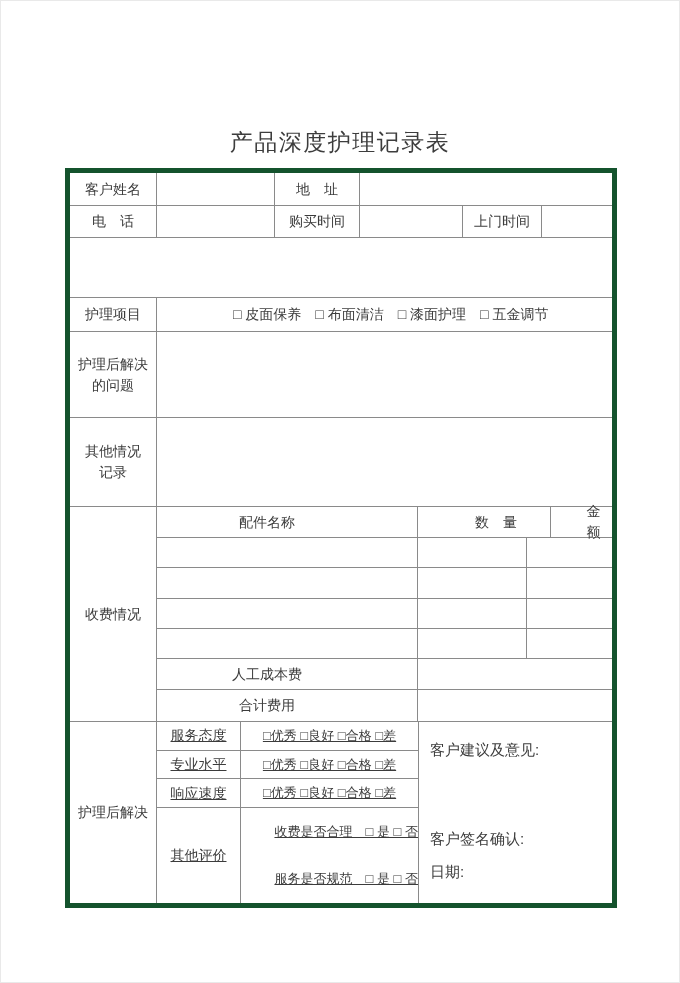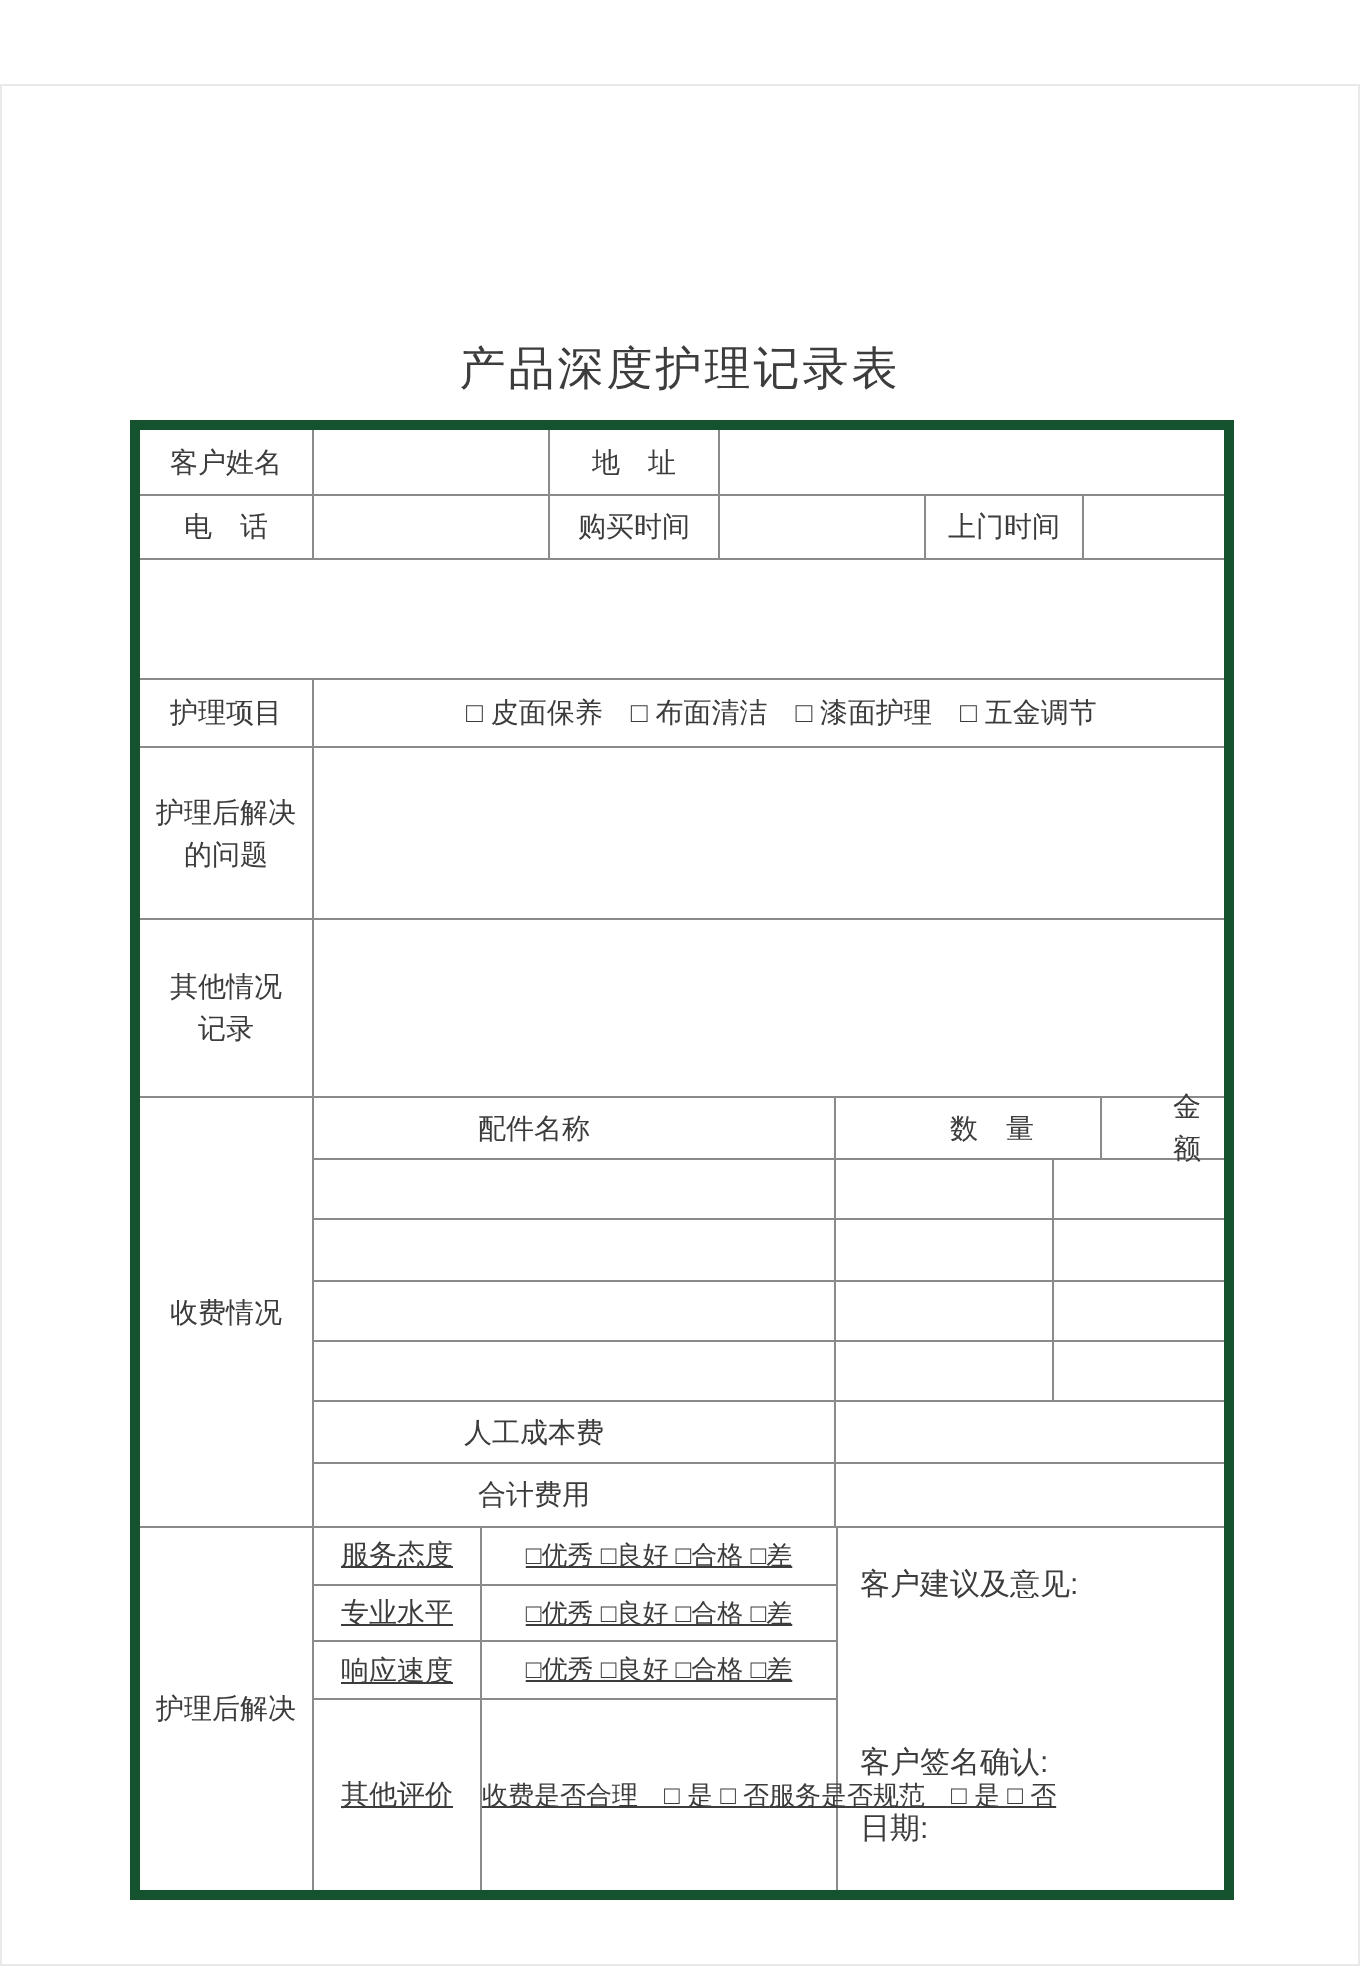--- a/index.html
+++ b/index.html
@@ -9,21 +9,20 @@
   *{box-sizing:border-box;margin:0;padding:0;}
   html,body{background:#ffffff;}
   body{
     width:680px;height:983px;position:relative;overflow:hidden;
     font-family:"Liberation Sans","DejaVu Sans",sans-serif;
     color:var(--ink);
   }
   .page{
     position:absolute;inset:0;background:#ffffff;
     border:1px solid #e9e9e9;
-    margin-top:42px;
   }
   .title{
     position:absolute;top:126px;left:0;width:100%;
     text-align:center;font-size:23px;font-weight:500;
     letter-spacing:1.5px;color:#3d3d3d;
   }
   .form{
     position:absolute;left:64px;top:167px;width:552px;height:740px;
     border:5px solid #14532d;
     display:flex;flex-direction:column;
@@ -67,22 +66,22 @@
   .eval-right .note{
     position:absolute;left:11px;font-size:15px;color:var(--ink);white-space:pre;
   }
   .note.sugg{top:19px;}
   .note.sign{top:108px;}
   .note.date{top:141px;}
   .care-opts{justify-content:flex-start;padding-left:46px;text-align:left;}
   .shift-l{padding-right:40px;}
   .opt{font-size:13px;}
   .other-box{
-    display:flex;flex-direction:row;justify-content:space-around;
-    align-items:center;font-size:13px;white-space:pre;
+    display:flex;flex-direction:column;justify-content:space-around;
+    align-items:flex-end;font-size:13px;white-space:pre;
   }
 </style>
 </head>
 <body>
 
 <div class="page">
 
   <div class="title">产品深度护理记录表</div>
 
   <div class="form">

